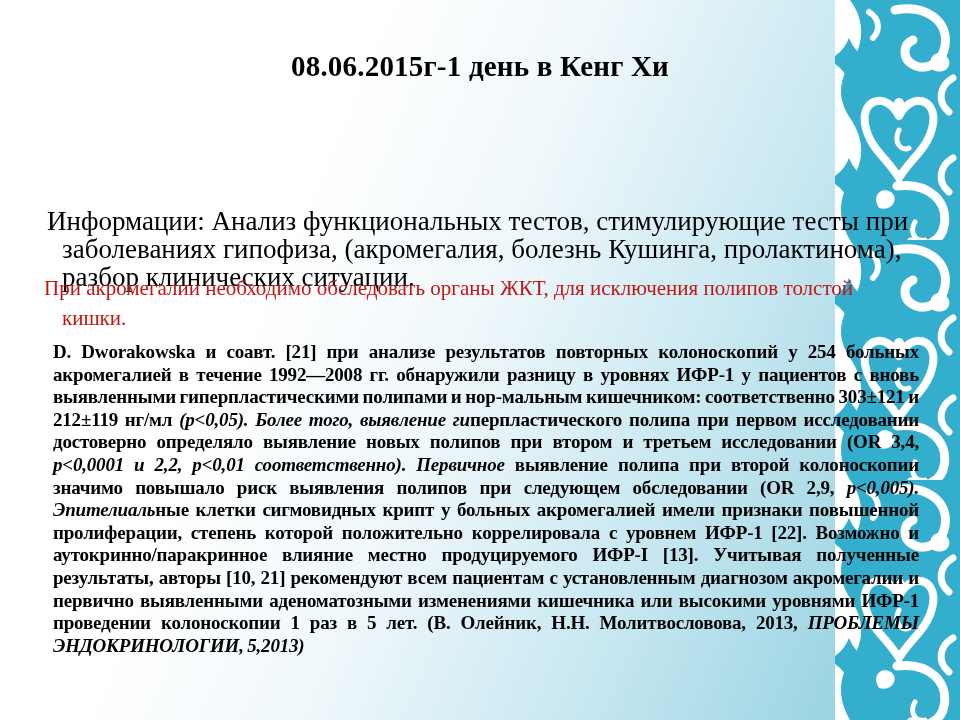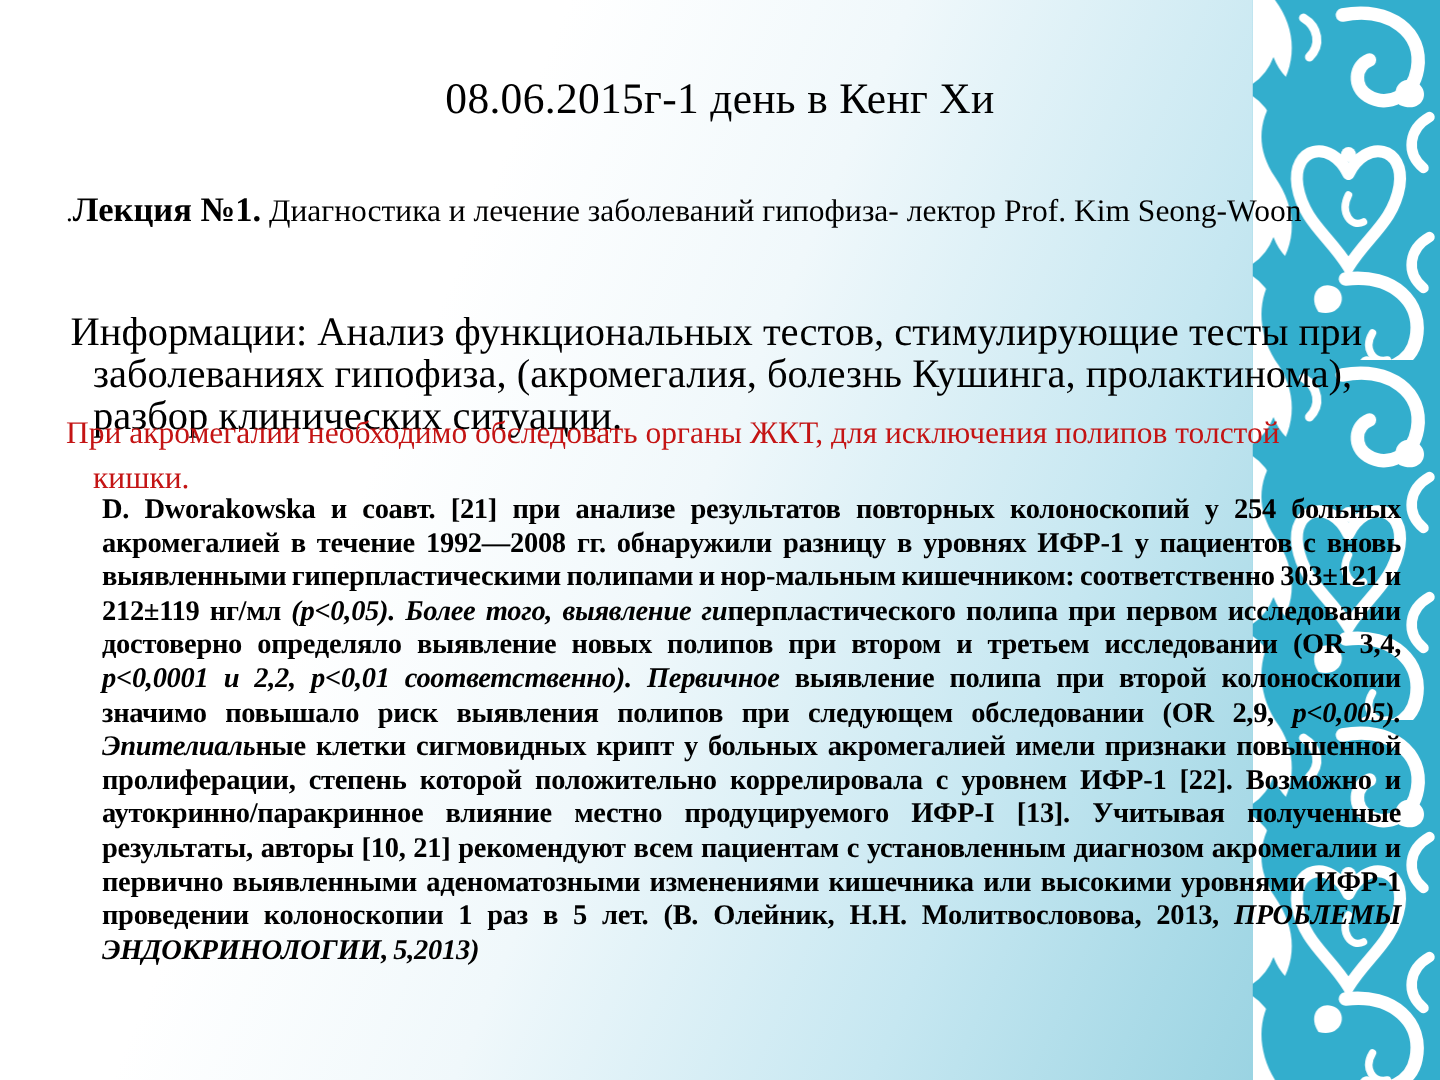--- a/index.html
+++ b/index.html
@@ -10,45 +10,45 @@
     font-family:"Liberation Serif", serif;
     color:#000;
     background:linear-gradient(113deg, #ffffff 30%, #f0f8fb 48%, #c6e7f1 70%, #8ecede 96%);
   }
   .ornament {
     position:absolute; top:0; right:0; width:125px; height:720px; z-index:1;
   }
   .text-layer { position:absolute; inset:0; z-index:2; }
   .slide-title {
     position:absolute; top:50px; left:40px; width:880px;
-    text-align:center; font-weight:normal; font-size:29px; letter-spacing:0.2px;
+    text-align:center; font-weight:bold; font-size:29px; letter-spacing:0.2px;
   }
   .lecture {
     position:absolute; top:105px; left:44px; width:872px;
     font-size:21px; line-height:27px;
     padding-left:18px; text-indent:-18px; box-sizing:border-box;
   }
   .lecture .lead-dot { font-size:18px; }
   .lecture .label { font-weight:bold; font-size:23px; }
   .info {
     position:absolute; top:180px; left:47px; width:866px;
     font-size:27px; line-height:28px;
     padding-left:15px; text-indent:-15px; box-sizing:border-box;
   }
   .warning {
     position:absolute; top:252px; left:44px; width:878px;
     font-size:21px; line-height:30px;
     color:#c41414;
     padding-left:18px; text-indent:-18px; box-sizing:border-box;
   }
   .body-text {
-    position:absolute; top:310px; left:53px; width:866px;
+    position:absolute; top:322px; left:53px; width:866px;
     font-size:19px; line-height:22.6px;
     font-weight:bold; text-align:justify;
-    letter-spacing:-0.2px; word-spacing:-1px;margin-left:15px;
+    letter-spacing:-0.2px; word-spacing:-1px;
   }
   .body-text span.it { font-style:italic; }
 </style>
 </head>
 <body>
 
 <div class="slide">
 
   <svg class="ornament" viewBox="0 0 125 720" xmlns="http://www.w3.org/2000/svg" preserveAspectRatio="none">
     <defs>
@@ -75,21 +75,20 @@
         <path d="M80,222 C74,232 80,242 90,240" fill="none" stroke="#ffffff" stroke-width="5" stroke-linecap="round"></path>
       </pattern>
     </defs>
     <rect x="0" y="0" width="125" height="720" fill="url(#orn)"></rect>
   </svg>
 
   <div class="text-layer">
 
     <div class="slide-title">08.06.2015г-1 день в Кенг Хи</div>
 
-    <p class="lecture"><span class="lead-dot">.</span><span class="label">Лекция №1.</span><span> Диагностика и лечение заболеваний гипофиза- лектор Prof. Kim Seong-Woon</span></p>
 
     <p class="info">Информации: Анализ функциональных тестов, стимулирующие тесты при заболеваниях гипофиза, (акромегалия, болезнь Кушинга, пролактинома), разбор клинических ситуации.</p>
 
     <p class="warning">При акромегалии необходимо обследовать органы ЖКТ, для исключения полипов толстой кишки.</p>
 
     <p class="body-text"><span>D. Dworakowska и соавт. [21] при анализе результатов повторных колоноскопий у 254 больных акромегалией в течение 1992—2008 гг. обнаружили разницу в уровнях ИФР-1 у пациентов с вновь выявленными гиперпластическими полипами и нор-мальным кишечником: соответственно 303±121 и 212±119 нг/мл </span><span class="it">(р&lt;0,05). Более того, выявление ги</span><span>перпластического полипа при первом исследовании достоверно определяло выявление новых полипов при втором и третьем исследовании (OR 3,4, </span><span class="it">р&lt;0,0001 и 2,2, р&lt;0,01 соответственно). Первичное</span><span> выявление полипа при второй колоноскопии значимо повышало риск выявления полипов при следующем обследовании (OR 2,9, </span><span class="it">р&lt;0,005). Эпителиаль</span><span>ные клетки сигмовидных крипт у больных акромегалией имели признаки повышенной пролиферации, степень которой положительно коррелировала с уровнем ИФР-1 [22]. Возможно и аутокринно/паракринное влияние местно продуцируемого ИФР-I [13]. Учитывая полученные результаты, авторы [10, 21] рекомендуют всем пациентам с установленным диагнозом акромегалии и первично выявленными аденоматозными изменениями кишечника или высокими уровнями ИФР-1 проведении колоноскопии 1 раз в 5 лет. (В. Олейник, Н.Н. Молитвословова, 2013, </span><span class="it">ПРОБЛЕМЫ ЭНДОКРИНОЛОГИИ, 5,2013)</span></p>
 
   </div>
 </div>
 

